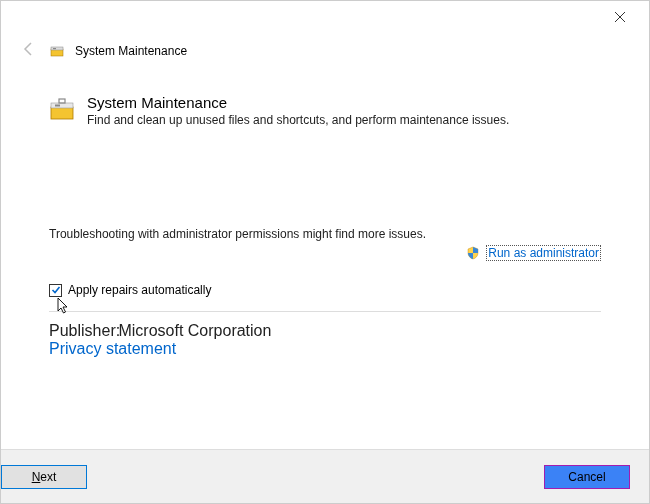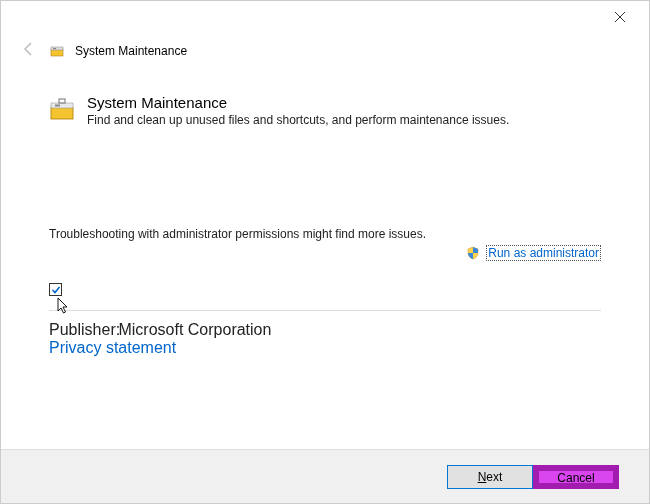--- a/index.html
+++ b/index.html
@@ -160,30 +160,30 @@
   .privacy-link {
     color: #0066cc;
     font-size: 16px;
     cursor: default;
   }
   .footer {
     height: 54px;
     background: #f0f0f0;
     border-top: 1px solid #ddd;
     display: flex;
-    justify-content: flex-end;
-    align-items: center;
-    padding-right: 30px;
+    justify-content: space-between;
+    align-items: center;
+    padding-right: 19px;
   }
   .btn {
     min-width: 86px;
     height: 24px;
     font-size: 12px;
-    border: 6px solid #a21caf;
-    background: #d946ef;
+    border: 1px solid #a21caf;
+    background: #3b82f6;
     cursor: default;
     font-family: inherit;
     padding: 0 10px;
   }
   .btn.primary {
     border: 1px solid #0078d7;
     background: #e1e1e1;
   }
   .under { text-decoration: underline; }
   .sys-icon {
@@ -251,20 +251,21 @@
       </span>
       <span class="run-admin-link">Run as administrator</span>
     </div>
 
     <div class="checkbox-row">
       <span class="cb-box">
         <svg class="cb-check" viewBox="0 0 10 10">
           <path d="M1.5 5 L4 7.5 L8.5 2" stroke="#0066cc" stroke-width="1.6" fill="none"></path>
         </svg>
       </span>
+      <span class="cb-label">Apply repairs automatically</span>
       <svg class="cursor-svg" viewBox="0 0 14 20">
         <path d="M1 1 L1 14 L4 11 L6.5 16 L8.5 15 L6 10 L10 10 Z" fill="#fff" stroke="#000" stroke-width="0.9"></path>
       </svg>
     </div>
 
     <hr class="divider">
 
     <div class="publisher-row">
       <span class="publisher-label">Publisher:</span>
       <span>Microsoft Corporation</span>

